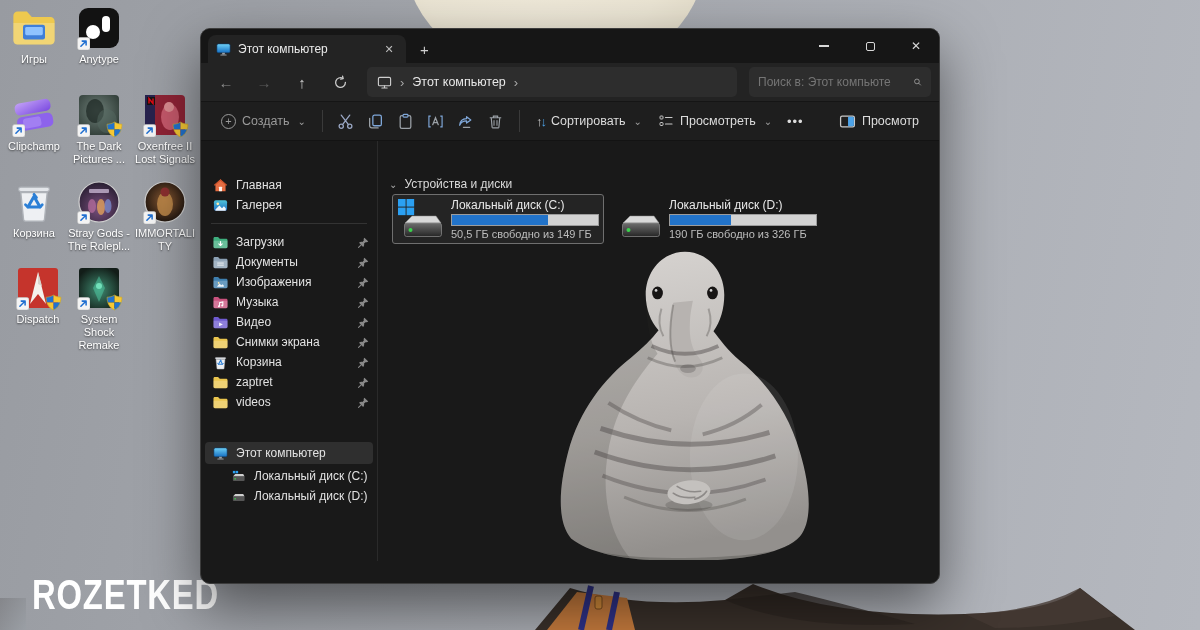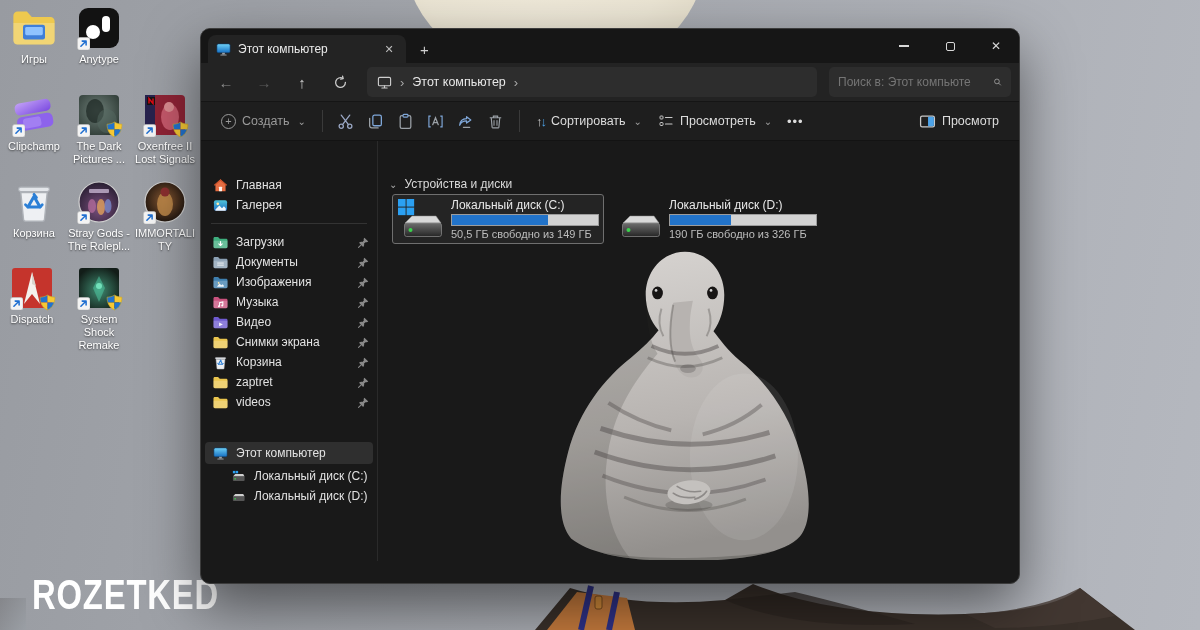--- a/index.html
+++ b/index.html
@@ -18,21 +18,21 @@
                letter-spacing:1px; transform:scale(.82,1.05); transform-origin:left center; }
 
   
   .dicon { position:absolute; width:64px; text-align:center; cursor:default; }
   .dicon .ic { width:44px; height:44px; margin:0 auto; position:relative; }
   .dicon .lbl { margin-top:3px; font-size:11px; line-height:1.2; color:#fff; text-shadow:0 1px 2px rgba(0,0,0,.65); word-wrap:break-word; }
   .shortcut-ov { position:absolute; left:0; bottom:0; width:13px; height:13px; }
   .shield-ov { position:absolute; right:-2px; bottom:-1px; width:17px; height:17px; }
 
   
-  .window { position:absolute; left:200px; top:28px; width:820px; height:556px; border-radius:10px;
+  .window { position:absolute; left:200px; top:28px; width:740px; height:556px; border-radius:10px;
             background:#191919; border:1px solid #3c3c3c; box-shadow:0 22px 55px rgba(0,0,0,.5); overflow:hidden;
             color:#e6e6e6; }
   .titlebar { height:34px; background:#161616; display:flex; align-items:flex-end; position:relative; }
   .tab { margin-left:7px; width:198px; height:28px; background:#232323; border-radius:8px 8px 0 0;
          display:flex; align-items:center; padding:0 8px; gap:7px; }
   .tab-title { font-size:12px; color:#eaeaea; flex:1; white-space:nowrap; overflow:hidden; }
   .tab-close { color:#bdbdbd; font-size:11px; width:18px; height:18px; border-radius:4px; display:flex; align-items:center; justify-content:center; }
   .newtab { color:#cfcfcf; font-size:15px; margin-left:14px; margin-bottom:5px; }
   .win-controls { position:absolute; right:0; top:0; height:34px; display:flex; }
   .wc { width:46px; height:34px; display:flex; align-items:center; justify-content:center; color:#d8d8d8; }
@@ -314,21 +314,21 @@
           <circle cx="22" cy="22" r="20" fill="url(#g-immo)" stroke="#cfcfcf" stroke-width="1.2"></circle>
           <ellipse cx="22" cy="24" rx="8" ry="12" fill="#c08a4a" opacity="0.85"></ellipse>
           <circle cx="22" cy="12" r="4.5" fill="#8a2f2f"></circle>
         </svg>
       <svg class="shortcut-ov" viewBox="0 0 12 12">
           <use href="#sym-shortcut"></use>
         </svg></div>
     <div class="lbl">IMMORTALITY</div>
   </div>
 
-  <div class="dicon" style="left:0;top:266px">
+  <div class="dicon" style="left:6px;top:266px">
     <div class="ic"><svg viewBox="0 0 44 44" width="44" height="44">
           <rect x="2" y="2" width="40" height="40" rx="3" fill="#c5342c"></rect>
           <path d="M14,38 L22,6 L30,38 L22,28 Z" fill="#f4f1ec"></path>
           <path d="M22,6 L26,20 L22,18 Z" fill="#d9d4cc"></path>
         </svg>
       <svg class="shield-ov" viewBox="0 0 16 16">
           <use href="#sym-shield"></use>
         </svg>
       <svg class="shortcut-ov" viewBox="0 0 12 12">
           <use href="#sym-shortcut"></use>

